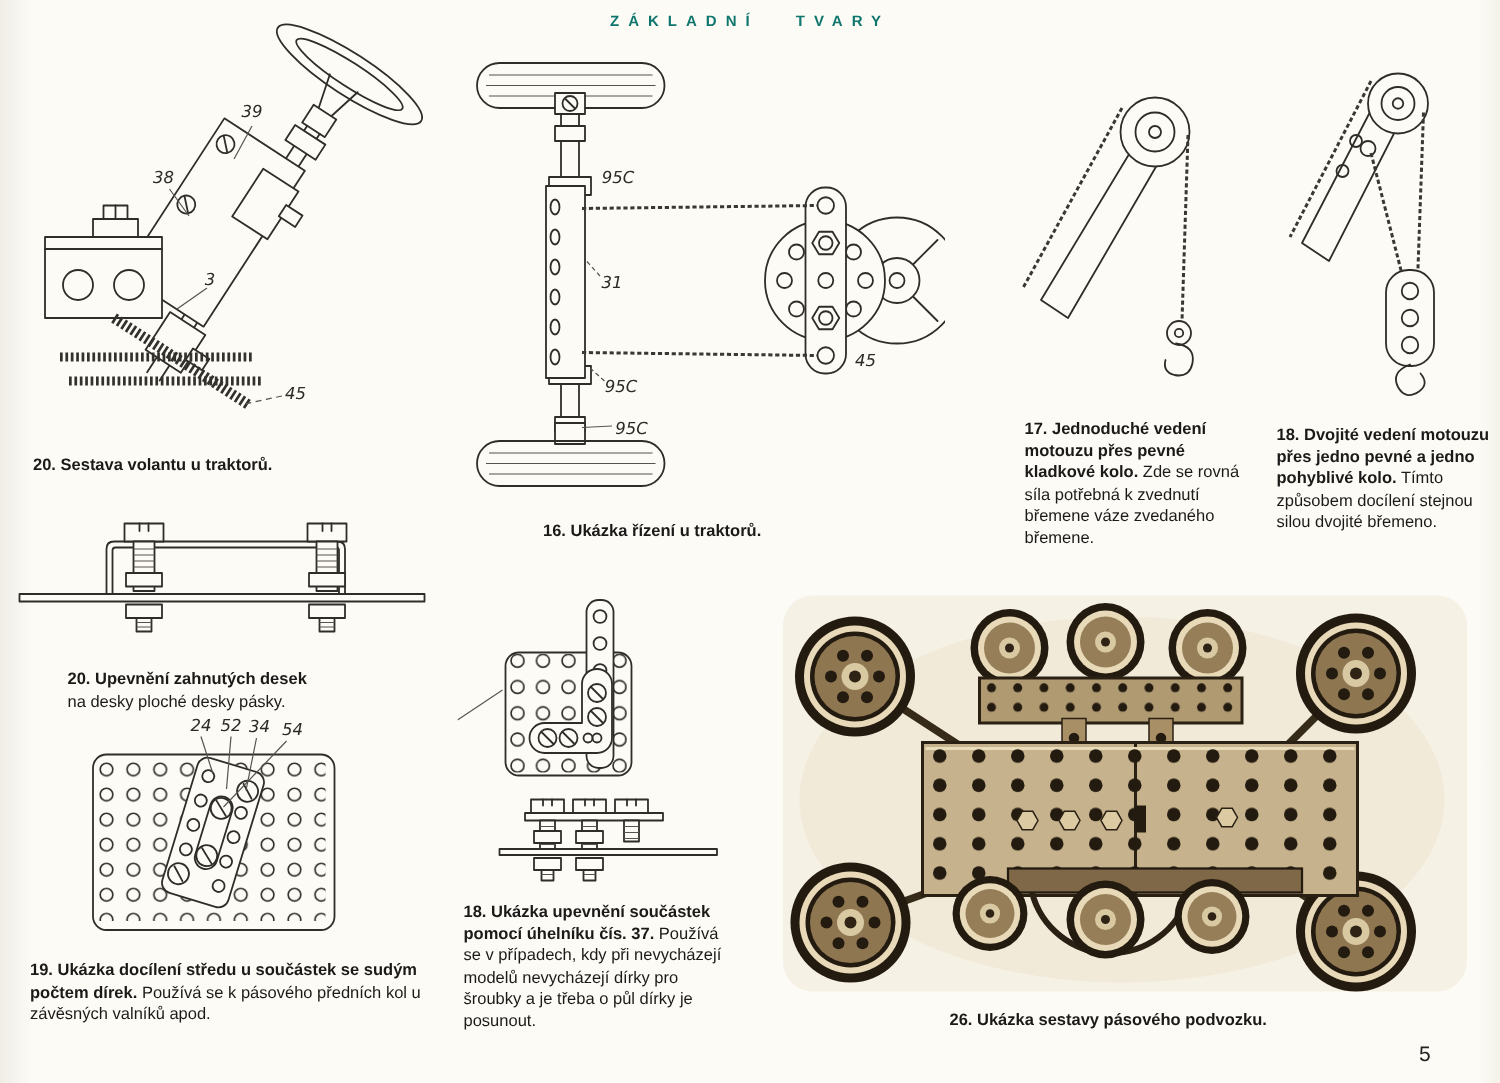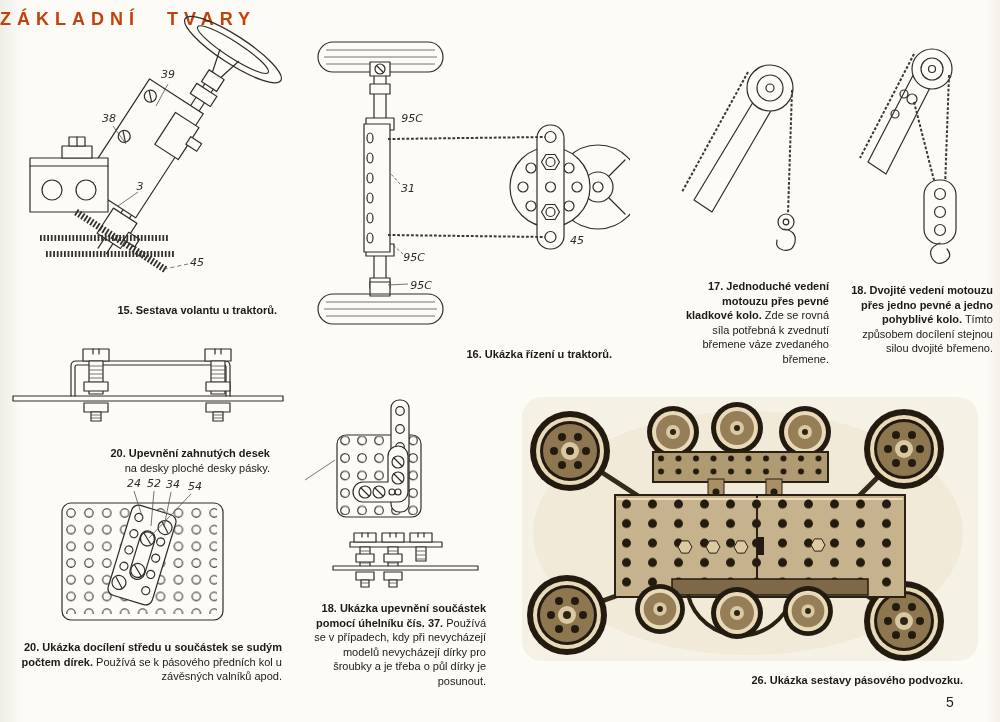--- a/index.html
+++ b/index.html
@@ -3,25 +3,25 @@
 <meta charset="utf-8">
 <style>
   html,body{margin:0;padding:0;}
   body{
     width:1000px;height:722px;position:relative;overflow:hidden;
     background:#fcfbf6;
     font-family:"Liberation Sans",sans-serif;color:#1b1a18;
   }
   .page-shade{position:absolute;inset:0;background:linear-gradient(90deg,#efede6 0,#fcfbf6 22px,#fcfbf6 985px,#f4f2ea 1000px);pointer-events:none;}
   .title{
-    position:absolute;top:9px;left:0;right:0;
-    font-size:18px;font-weight:bold;letter-spacing:6px;word-spacing:16px;color:#c2410c;
+    position:absolute;top:9px;left:0;right:0;text-align:center;
+    font-size:10px;font-weight:bold;letter-spacing:6px;word-spacing:16px;color:#0f766e;
   }
   .fig{position:absolute;}
-  .cap{position:absolute;font-size:11px;line-height:1.32;text-align:right;color:#1b1a18;}
+  .cap{position:absolute;font-size:11px;line-height:1.32;text-align:left;color:#1b1a18;}
   .cap b{font-weight:bold;}
   .pagenum{position:absolute;left:946px;top:694px;font-size:14px;color:#222;}
   
   .s{stroke:#2f2d29;stroke-width:1.2;fill:none;stroke-linecap:round;stroke-linejoin:round;}
   .sf{stroke:#2f2d29;stroke-width:1.2;fill:#fcfbf6;stroke-linejoin:round;}
   .thin{stroke:#56534c;stroke-width:0.8;fill:none;}
   .dash{stroke:#3a3833;stroke-width:2;fill:none;stroke-dasharray:2.8 1.8;}
   .hat6{stroke:#33312c;stroke-width:6;fill:none;stroke-dasharray:1.8 1.8;}
   .hat7{stroke:#33312c;stroke-width:7;fill:none;stroke-dasharray:1.8 1.8;}
   text.lb{font:italic 11px "DejaVu Sans",sans-serif;fill:#2d2b27;}
@@ -65,21 +65,21 @@
   <line class="thin" x1="158" y1="72" x2="146" y2="94"></line>
   <line class="thin" x1="103" y1="114" x2="116" y2="132"></line>
   <line class="thin" x1="128" y1="180" x2="108" y2="194"></line>
   <line class="thin" x1="178" y1="252" x2="150" y2="258" stroke-dasharray="4 3"></line>
   <text class="lb" x="158" y="66" text-anchor="middle">39</text>
   <text class="lb" x="99" y="110" text-anchor="middle">38</text>
   <text class="lb" x="130" y="178" text-anchor="middle">3</text>
   <text class="lb" x="187" y="254" text-anchor="middle">45</text>
 </svg>
 <div class="cap" style="left:22px;top:303px;width:255px">
-  <b>15. Sestava volantu u traktorů.</b>
+  <b>20. Sestava volantu u traktorů.</b>
 </div>
 
 <svg class="fig" style="left:300px;top:32px" width="330" height="300" viewBox="0 0 330 300">
 
   <rect class="s" x="18" y="10" width="125" height="30" rx="15"></rect>
   <line class="thin" x1="26" y1="18" x2="135" y2="18"></line>
   <line class="thin" x1="24" y1="25" x2="137" y2="25"></line>
   <line class="thin" x1="26" y1="32" x2="135" y2="32"></line>
   <rect class="sf" x="70" y="30" width="20" height="14"></rect>
     <circle class="sf" cx="80" cy="37" r="5"></circle>
@@ -252,21 +252,21 @@
   <line class="thin" x1="104" y1="21" x2="112" y2="46"></line>
   <line class="thin" x1="124" y1="21" x2="121" y2="56"></line>
   <line class="thin" x1="141" y1="22" x2="134" y2="57"></line>
   <line class="thin" x1="161" y1="24" x2="119" y2="68"></line>
   <text class="lb" x="104" y="17" text-anchor="middle">24</text>
   <text class="lb" x="124" y="17" text-anchor="middle">52</text>
   <text class="lb" x="143" y="18" text-anchor="middle">34</text>
   <text class="lb" x="165" y="20" text-anchor="middle">54</text>
 </svg>
 <div class="cap" style="left:20px;top:640px;width:262px">
-  <b>20. Ukázka docílení středu u součástek se sudým počtem dírek.</b> <span>Používá se k pásového předních kol u závěsných valníků apod.</span>
+  <b>19. Ukázka docílení středu u součástek se sudým počtem dírek.</b> <span>Používá se k pásového předních kol u závěsných valníků apod.</span>
 </div>
 
 <svg class="fig" style="left:305px;top:398px" width="185" height="145" viewBox="0 0 185 145">
   <defs>
     <pattern id="f21h" width="17" height="17.5" patternUnits="userSpaceOnUse" patternTransform="translate(35,37.5)">
       <circle cx="5" cy="5" r="4.3" fill="none" stroke="#2f2d29" stroke-width="1.1"></circle>
     </pattern>
   </defs>
   <rect class="s" x="32" y="37" width="84" height="82" rx="9"></rect>
   <rect x="34" y="38" width="80" height="79" fill="url(#f21h)"></rect>

